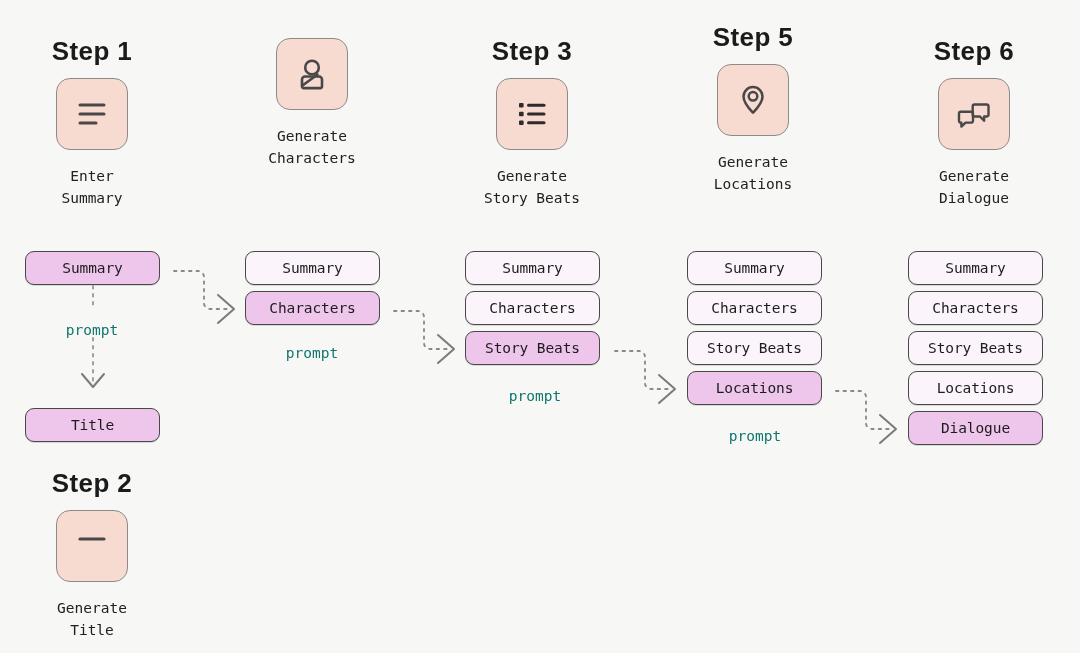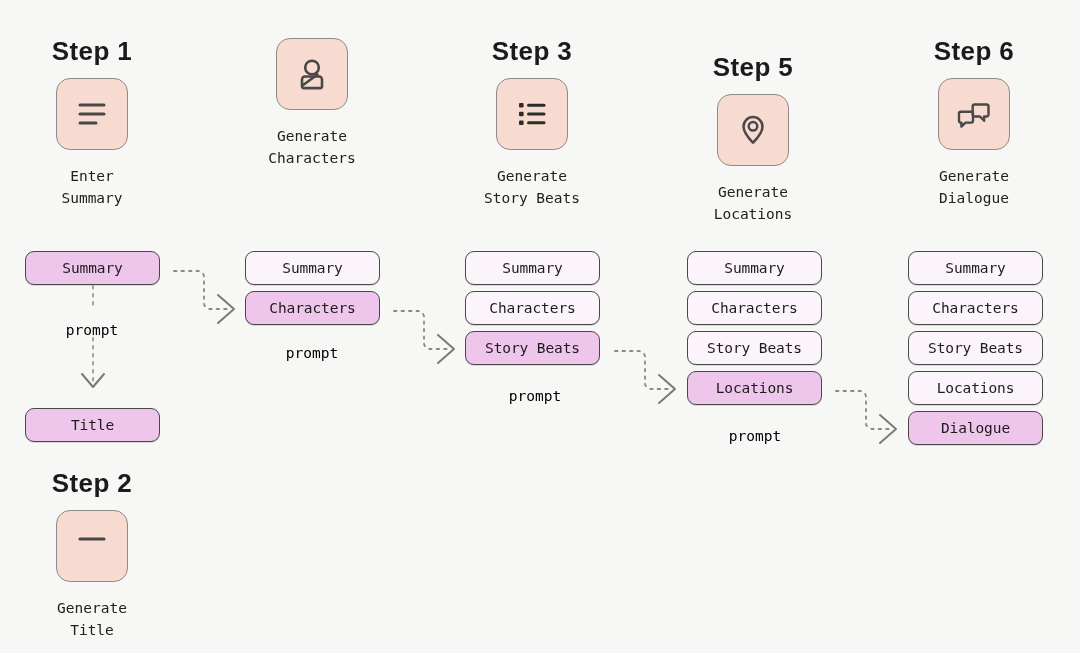--- a/index.html
+++ b/index.html
@@ -76,21 +76,21 @@
   }
   .chip.active {
     background: #eec6ec;
   }
 
   
   .prompt-label {
     position: absolute;
     font-family: "DejaVu Sans Mono", monospace;
     font-size: 14.5px;
-    color: #000000;
+    color: #0f766e;
     text-align: center;
     width: 160px;
   }
 
   
   .connector {
     position: absolute;
     pointer-events: none;
   }
 
@@ -143,21 +143,21 @@
           <line x1="16.5" y1="11.3" x2="32" y2="11.3"></line>
           <line x1="16.5" y1="20" x2="32" y2="20"></line>
           <line x1="16.5" y1="28.7" x2="32" y2="28.7"></line>
         </g>
       </svg>
     </div>
     <div class="icon-caption">Generate
 Story Beats</div>
   </div>
 
-  <div class="step-col" style="left:643px; top:54px;">
+  <div class="step-col" style="left:643px; top:24px;">
     <div class="step-title">Step 5</div>
     <div class="icon-box">
       <svg width="40" height="40" viewBox="0 0 40 40">
         <g stroke="#4a4749" stroke-width="2.5" fill="none" stroke-linecap="round" stroke-linejoin="round">
           <path d="M20 7 a9.5 9.5 0 0 1 9.5 9.5 c0 6.5 -6.4 13 -9.5 16.2 c-3.1 -3.2 -9.5 -9.7 -9.5 -16.2 A9.5 9.5 0 0 1 20 7 Z"></path>
           <circle cx="20" cy="16.3" r="4.3"></circle>
         </g>
       </svg>
     </div>
     <div class="icon-caption">Generate

